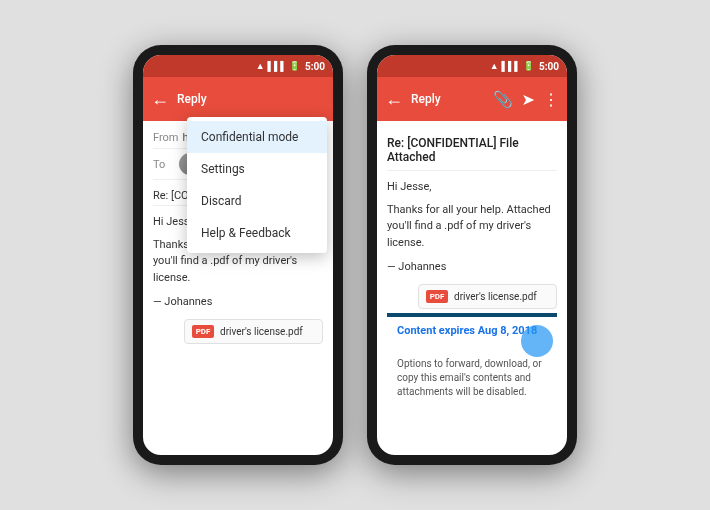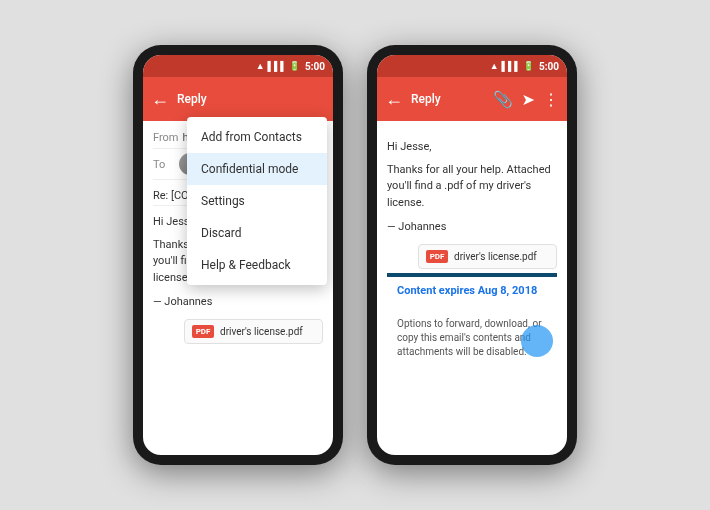--- a/index.html
+++ b/index.html
@@ -274,21 +274,20 @@
         <div class="body-text">Thanks for all your help. Attached you'll find a .pdf of my driver's license.</div>
         <div class="signature">— Johannes</div>
       </div>
       <div class="attachment">
         <span class="pdf-icon">PDF</span>
         <span class="attachment-name">driver's license.pdf</span>
       </div>
     </div>
 
     <div class="dropdown-menu">
-      <div class="menu-item">Add from Contacts</div>
       <div class="menu-item menu-item-highlighted">Confidential mode</div>
       <div class="menu-item">Settings</div>
       <div class="menu-item">Discard</div>
       <div class="menu-item">Help &amp; Feedback</div>
     </div>
 
     <div class="touch-indicator" style="top: 150px; left: 103px;"></div>
 
   </div>
 </div>
@@ -309,20 +308,21 @@
       <span class="back-arrow">←</span>
       <span class="title">Reply</span>
       <div class="action-icons">
         <span class="action-icon">📎</span>
         <span class="action-icon">➤</span>
         <span class="action-icon">⋮</span>
       </div>
     </div>
 
     <div class="email-body">
+      <div class="subject-line" style="font-size:12px; font-weight:500; color:#222; padding-bottom:6px;">Re: [CONFIDENTIAL] File Attached</div>
       <div class="email-content">
         <div class="greeting">Hi Jesse,</div>
         <div class="body-text">Thanks for all your help. Attached you'll find a .pdf of my driver's license.</div>
         <div class="signature">— Johannes</div>
       </div>
       <div class="attachment">
         <span class="pdf-icon">PDF</span>
         <span class="attachment-name">driver's license.pdf</span>
       </div>
       <div class="content-expires">

